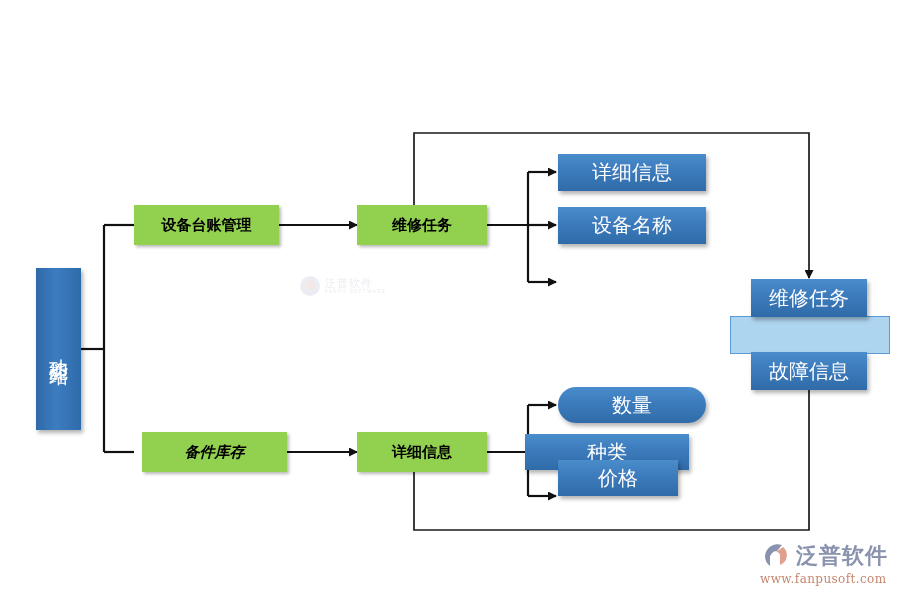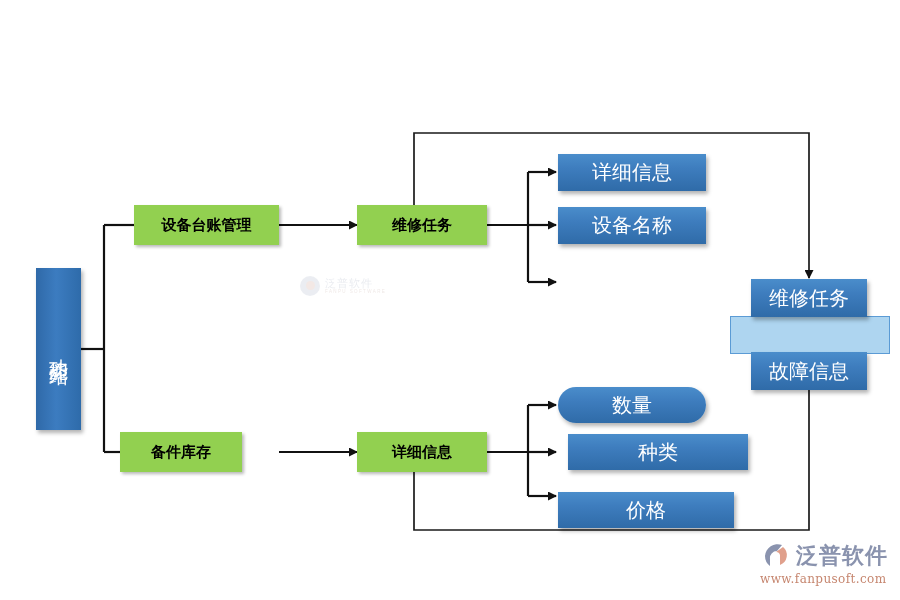--- a/index.html
+++ b/index.html
@@ -121,31 +121,31 @@
 
       <path d="M414,205 L414,133 L809,133 L809,278" marker-end="url(#ah)"></path>
 
       <path d="M414,472 L414,530 L809,530 L809,380"></path>
     </g>
   </svg>
 
   <div class="box leftbar" style="left:36px;top:268px;width:45px;height:162px;">功能介绍</div>
 
   <div class="box green" style="left:134px;top:205px;width:145px;height:40px;">设备台账管理</div>
-  <div class="box green" style="left:120px;top:432px;width:122px;height:40px;">备件库存</div>
+  <div class="box green" style="left:142px;top:432px;width:145px;height:40px;font-style:italic;">备件库存</div>
 
   <div class="box green" style="left:357px;top:205px;width:130px;height:40px;">维修任务</div>
   <div class="box green" style="left:357px;top:432px;width:130px;height:40px;">详细信息</div>
 
   <div class="box blue" style="left:558px;top:154px;width:148px;height:37px;">详细信息</div>
   <div class="box blue" style="left:558px;top:207px;width:148px;height:37px;font-family:Liberation Mono, monospace;">设备名称</div>
 
   <div class="box blue" style="left:558px;top:387px;width:148px;height:36px;border-radius:18px;">数量</div>
-  <div class="box blue" style="left:568px;top:434px;width:180px;height:36px;">种类</div>
-  <div class="box blue" style="left:558px;top:492px;width:176px;height:36px;">价格</div>
+  <div class="box blue" style="left:525px;top:434px;width:164px;height:36px;">种类</div>
+  <div class="box blue" style="left:558px;top:460px;width:120px;height:36px;">价格</div>
 
   <div class="box lightblue" style="left:730px;top:316px;width:160px;height:38px;"></div>
   <div class="box blue" style="left:751px;top:279px;width:116px;height:38px;">维修任务</div>
   <div class="box blue" style="left:751px;top:352px;width:116px;height:38px;">故障信息</div>
 
   <div class="watermark">
     <div class="wm-mark"></div>
     <div>
       <div class="wm-txt">泛普软件</div>
       <div class="wm-sub">FANPU SOFTWARE</div>

